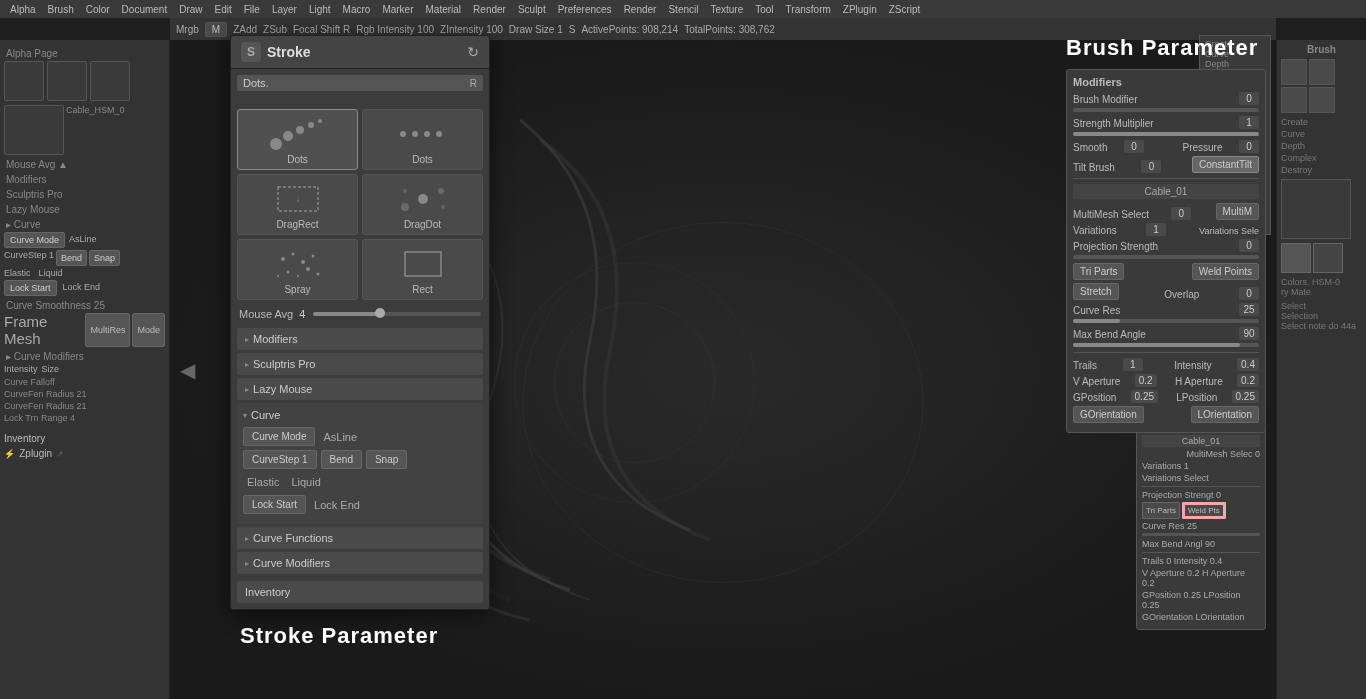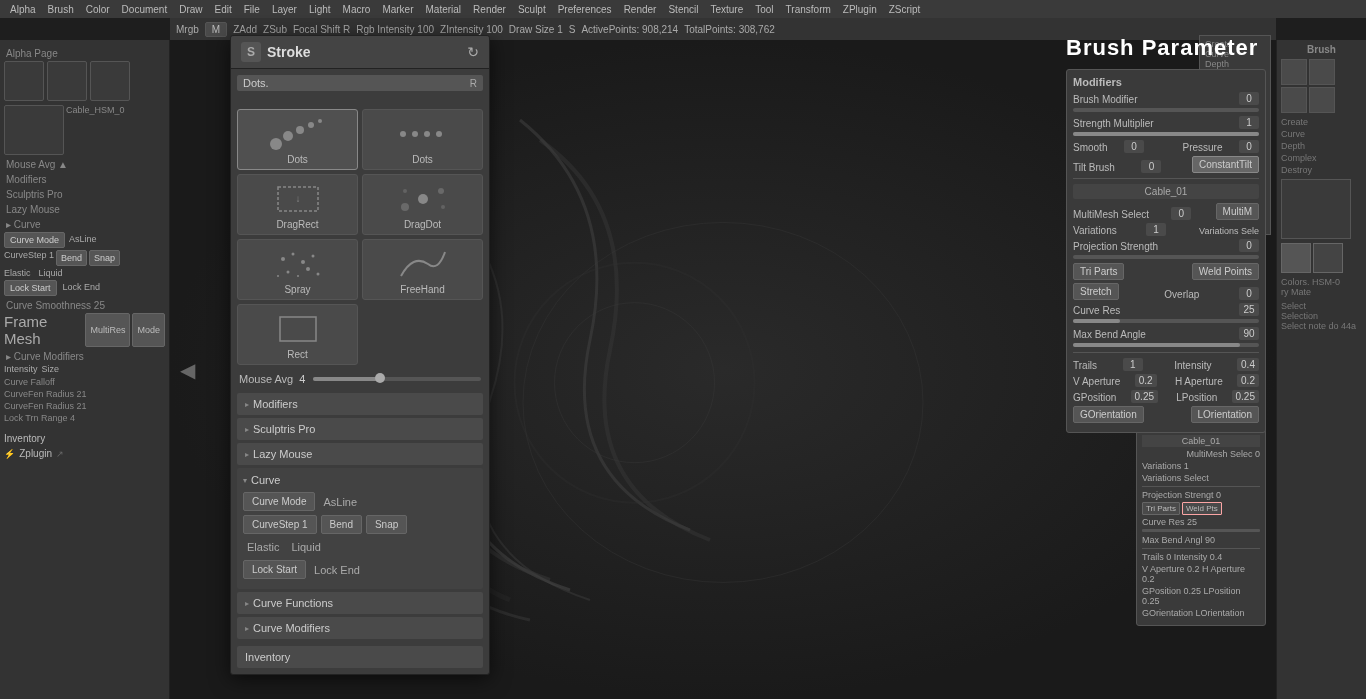--- a/index.html
+++ b/index.html
@@ -686,28 +686,20 @@
             <circle cx="40" cy="25" r="2" fill="#888"></circle>
             <circle cx="45" cy="12" r="1.5" fill="#888"></circle>
             <circle cx="10" cy="32" r="1" fill="#888"></circle>
             <circle cx="50" cy="30" r="1.5" fill="#888"></circle>
             <circle cx="30" cy="32" r="1" fill="#888"></circle>
           </svg>
         </div>
         <div>Spray</div>
       </div>
 
-      <div class="stroke-item">
-        <div class="stroke-preview">
-          <svg width="60" height="40">
-            <path d="M 8 32 Q 20 10 35 20 Q 45 28 52 8" stroke="#888" fill="none" stroke-width="2"></path>
-          </svg>
-        </div>
-        <div>FreeHand</div>
-      </div>
 
       <div class="stroke-item">
         <div class="stroke-preview">
           <svg width="60" height="40">
             <rect x="12" y="8" width="36" height="24" fill="none" stroke="#888" stroke-width="1.5"></rect>
           </svg>
         </div>
         <div>Rect</div>
       </div>
     </div>
@@ -925,21 +917,21 @@
     <button style="background:#4a4a4a;border:1px solid #666;border-radius:1px;color:#bbb;padding:1px 3px;font-size:8px;cursor:pointer;">ConstantTilt</button>
   </div>
   <div style="margin-bottom:2px;font-size:9px;text-align:center;background:#444;padding:1px;">Cable_01</div>
   <div style="margin-bottom:2px;font-size:9px;text-align:right;">MultiMesh Selec 0</div>
   <div style="margin-bottom:2px;font-size:9px;">Variations 1</div>
   <div style="margin-bottom:2px;font-size:9px;">Variations Select</div>
   <div style="height:1px;background:#555;margin:3px 0;"></div>
   <div style="margin-bottom:2px;font-size:9px;">Projection Strengt 0</div>
   <div style="display:flex;gap:2px;margin-bottom:2px;">
     <button style="background:#4a4a4a;border:1px solid #666;border-radius:1px;color:#bbb;padding:1px 3px;font-size:8px;cursor:pointer;">Tri Parts</button>
-    <button style="background:#4a4a4a;border:1px solid #fca5a5;border-radius:1px;color:#bbb;padding:1px 3px;font-size:8px;cursor:pointer;">Weld Pts</button>
+    <button style="background:#4a4a4a;border:3px solid #fca5a5;border-radius:1px;color:#bbb;padding:1px 3px;font-size:8px;cursor:pointer;">Weld Pts</button>
   </div>
   <div style="margin-bottom:2px;font-size:9px;">Curve Res 25</div>
   <div style="height:3px;background:#555;border-radius:1px;margin-bottom:3px;"></div>
   <div style="margin-bottom:2px;font-size:9px;">Max Bend Angl 90</div>
   <div style="height:1px;background:#555;margin:3px 0;"></div>
   <div style="margin-bottom:2px;font-size:9px;">Trails 0  Intensity 0.4</div>
   <div style="margin-bottom:2px;font-size:9px;">V Aperture 0.2 H Aperture 0.2</div>
   <div style="margin-bottom:2px;font-size:9px;">GPosition 0.25  LPosition 0.25</div>
   <div style="margin-bottom:2px;font-size:9px;">GOrientation  LOrientation</div>
 </div>

